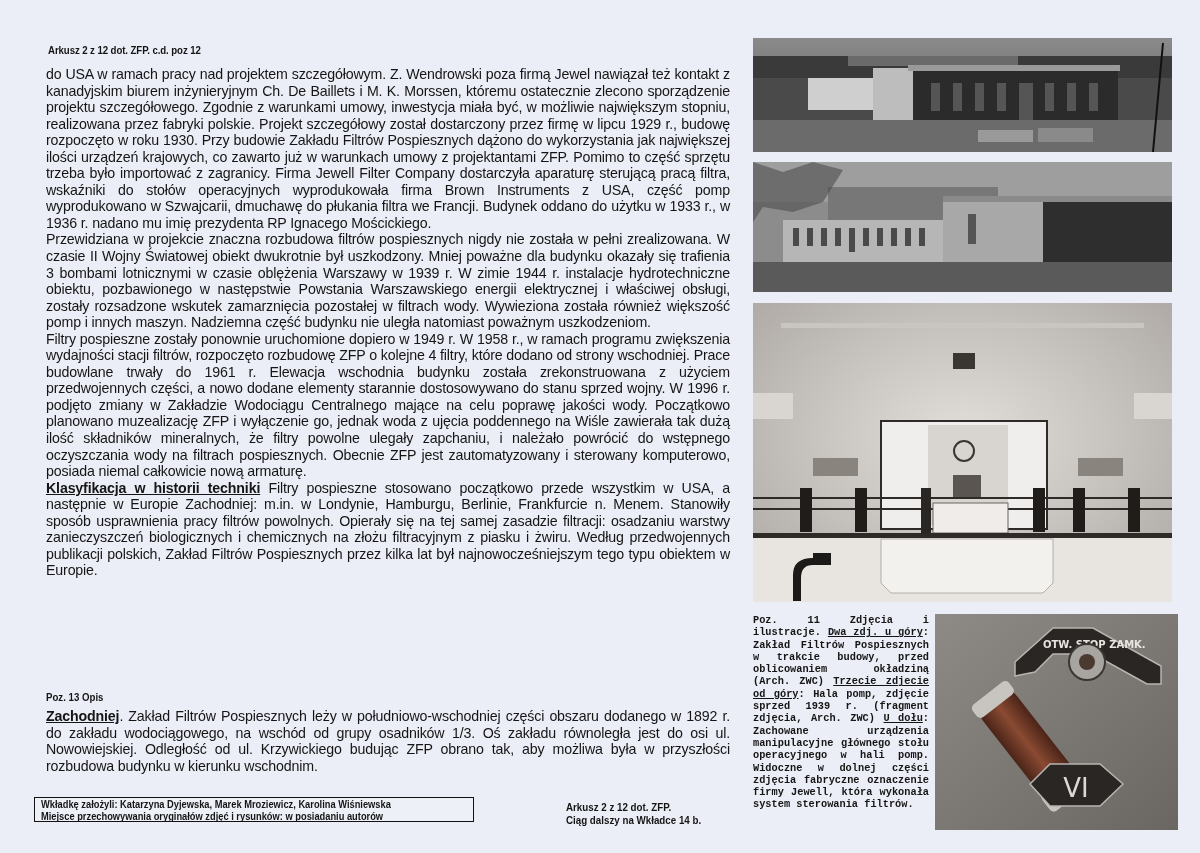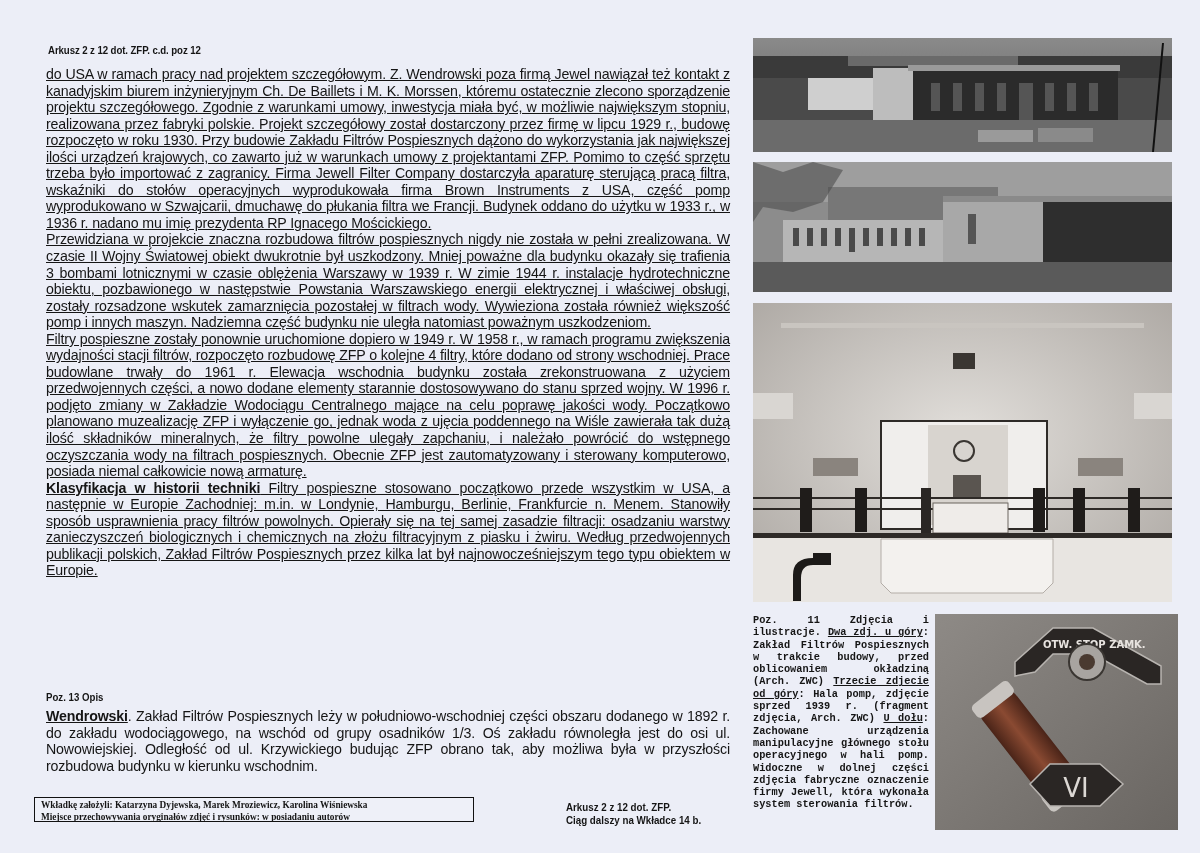--- a/index.html
+++ b/index.html
@@ -11,37 +11,36 @@
   .sheet-header {
     position:absolute; left:48px; top:44px;
     font-family:"Liberation Sans", sans-serif; font-weight:bold; font-size:10.5px;
     transform:scaleX(0.92); transform-origin:left top; letter-spacing:-0.1px;
   }
   .main-text {
     position:absolute; left:46px; top:66px; width:684px;
     font-size:14.2px; line-height:16.55px; text-align:justify;
     letter-spacing:-0.15px;
   }
-  .main-text p { margin:0;text-decoration:underline; }
+  .main-text p { margin:0; }
   .section-head { font-weight:bold; text-decoration:underline; }
   .poz13 {
     position:absolute; left:46px; top:691px;
     font-weight:bold; font-size:10.5px; transform:scaleX(0.92); transform-origin:left top;
   }
   .lokalizacja {
     position:absolute; left:46px; top:708px; width:684px;
     font-size:14.2px; line-height:16.55px; text-align:justify; letter-spacing:-0.15px;
   }
   .lokalizacja p { margin:0; }
   .credit-box {
     position:absolute; left:34px; top:797px; width:440px; height:25px;
     border:1.5px solid #111; box-sizing:border-box;
     padding:1px 6px; font-weight:bold; font-size:10px; line-height:11.5px;
     background:#eef0f8;
-    font-family:Liberation Serif, serif;
   }
   .credit-box div { white-space:nowrap; transform:scaleX(0.93); transform-origin:left top; }
   .sheet-footer {
     position:absolute; left:566px; top:801px;
     font-weight:bold; font-size:10.5px; line-height:12.5px;
     transform:scaleX(0.93); transform-origin:left top;
   }
   .caption {
     position:absolute; left:753px; top:614px; width:176px;
     font-weight:bold; font-size:10.3px; line-height:12.3px; text-align:justify;
@@ -59,21 +58,21 @@
 
 <div class="main-text">
   <p>do USA w ramach pracy nad projektem szczegółowym. Z. Wendrowski poza firmą Jewel nawiązał też kontakt z kanadyjskim biurem inżynieryjnym Ch. De Baillets i M. K. Morssen, któremu ostatecznie zlecono sporządzenie projektu szczegółowego. Zgodnie z warunkami umowy, inwestycja miała być, w możliwie największym stopniu, realizowana przez fabryki polskie. Projekt szczegółowy został dostarczony przez firmę w lipcu 1929 r., budowę rozpoczęto w roku 1930. Przy budowie Zakładu Filtrów Pospiesznych dążono do wykorzystania jak największej ilości urządzeń krajowych, co zawarto już w warunkach umowy z projektantami ZFP. Pomimo to część sprzętu trzeba było importować z zagranicy. Firma Jewell Filter Company dostarczyła aparaturę sterującą pracą filtra, wskaźniki do stołów operacyjnych wyprodukowała firma Brown Instruments z USA, część pomp wyprodukowano w Szwajcarii, dmuchawę do płukania filtra we Francji. Budynek oddano do użytku w  1933 r., w 1936 r. nadano mu imię prezydenta RP Ignacego Mościckiego.</p>
   <p>Przewidziana w projekcie znaczna rozbudowa filtrów pospiesznych nigdy nie została w pełni zrealizowana. W czasie II Wojny Światowej obiekt dwukrotnie był uszkodzony. Mniej poważne dla budynku okazały się trafienia 3 bombami lotnicznymi w czasie oblężenia Warszawy w 1939 r. W zimie 1944 r. instalacje hydrotechniczne obiektu, pozbawionego w następstwie Powstania Warszawskiego energii elektrycznej i właściwej obsługi, zostały rozsadzone wskutek zamarznięcia pozostałej w filtrach wody. Wywieziona została również większość pomp i innych maszyn. Nadziemna część budynku nie uległa natomiast poważnym uszkodzeniom.</p>
   <p>Filtry pospieszne zostały ponownie uruchomione dopiero w 1949 r.  W 1958 r., w ramach programu zwiększenia wydajności stacji filtrów, rozpoczęto rozbudowę ZFP o kolejne 4 filtry, które dodano od strony wschodniej. Prace budowlane trwały do 1961 r. Elewacja wschodnia budynku została zrekonstruowana z użyciem przedwojennych części, a nowo dodane elementy starannie dostosowywano do stanu sprzed wojny. W 1996 r. podjęto zmiany w Zakładzie Wodociągu Centralnego mające na celu poprawę jakości wody. Początkowo planowano muzealizację ZFP i wyłączenie go, jednak woda z ujęcia poddennego na Wiśle zawierała tak dużą ilość składników mineralnych, że filtry powolne ulegały zapchaniu, i należało powrócić do wstępnego oczyszczania wody na filtrach pospiesznych. Obecnie ZFP jest zautomatyzowany i sterowany komputerowo, posiada niemal całkowicie nową armaturę.</p>
   <p><span class="section-head">Klasyfikacja w historii techniki</span><span> Filtry pospieszne stosowano początkowo przede wszystkim w USA, a następnie w Europie Zachodniej: m.in. w Londynie, Hamburgu, Berlinie, Frankfurcie n. Menem. Stanowiły sposób usprawnienia pracy filtrów powolnych. Opierały się  na tej samej zasadzie filtracji: osadzaniu warstwy zanieczyszczeń biologicznych i chemicznych na złożu filtracyjnym z piasku i żwiru. Według przedwojennych publikacji polskich, Zakład Filtrów Pospiesznych przez kilka lat był najnowocześniejszym tego typu obiektem w Europie.</span></p>
 </div>
 
 <div class="poz13">Poz. 13 Opis</div>
 <div class="lokalizacja">
-  <p><span class="section-head">Wendrowski</span><span>. Zakład Filtrów Pospiesznych leży w południowo-wschodniej części obszaru dodanego w 1892 r. do zakładu wodociągowego, na wschód od grupy osadników 1/3. Oś zakładu równoległa jest do osi ul. Nowowiejskiej. Odległość od ul. Krzywickiego budując ZFP obrano tak, aby możliwa była w przyszłości rozbudowa budynku w kierunku wschodnim.</span></p>
+  <p><span class="section-head">Zachodniej</span><span>. Zakład Filtrów Pospiesznych leży w południowo-wschodniej części obszaru dodanego w 1892 r. do zakładu wodociągowego, na wschód od grupy osadników 1/3. Oś zakładu równoległa jest do osi ul. Nowowiejskiej. Odległość od ul. Krzywickiego budując ZFP obrano tak, aby możliwa była w przyszłości rozbudowa budynku w kierunku wschodnim.</span></p>
 </div>
 
 <div class="credit-box">
   <div>Wkładkę założyli: Katarzyna Dyjewska, Marek Mroziewicz, Karolina Wiśniewska</div>
   <div>Miejsce przechowywania oryginałów zdjęć i rysunków: w posiadaniu autorów</div>
 </div>
 
 <div class="sheet-footer">
   <div>Arkusz 2 z 12 dot. ZFP.</div>
   <div>Ciąg dalszy na Wkładce 14 b.</div>

